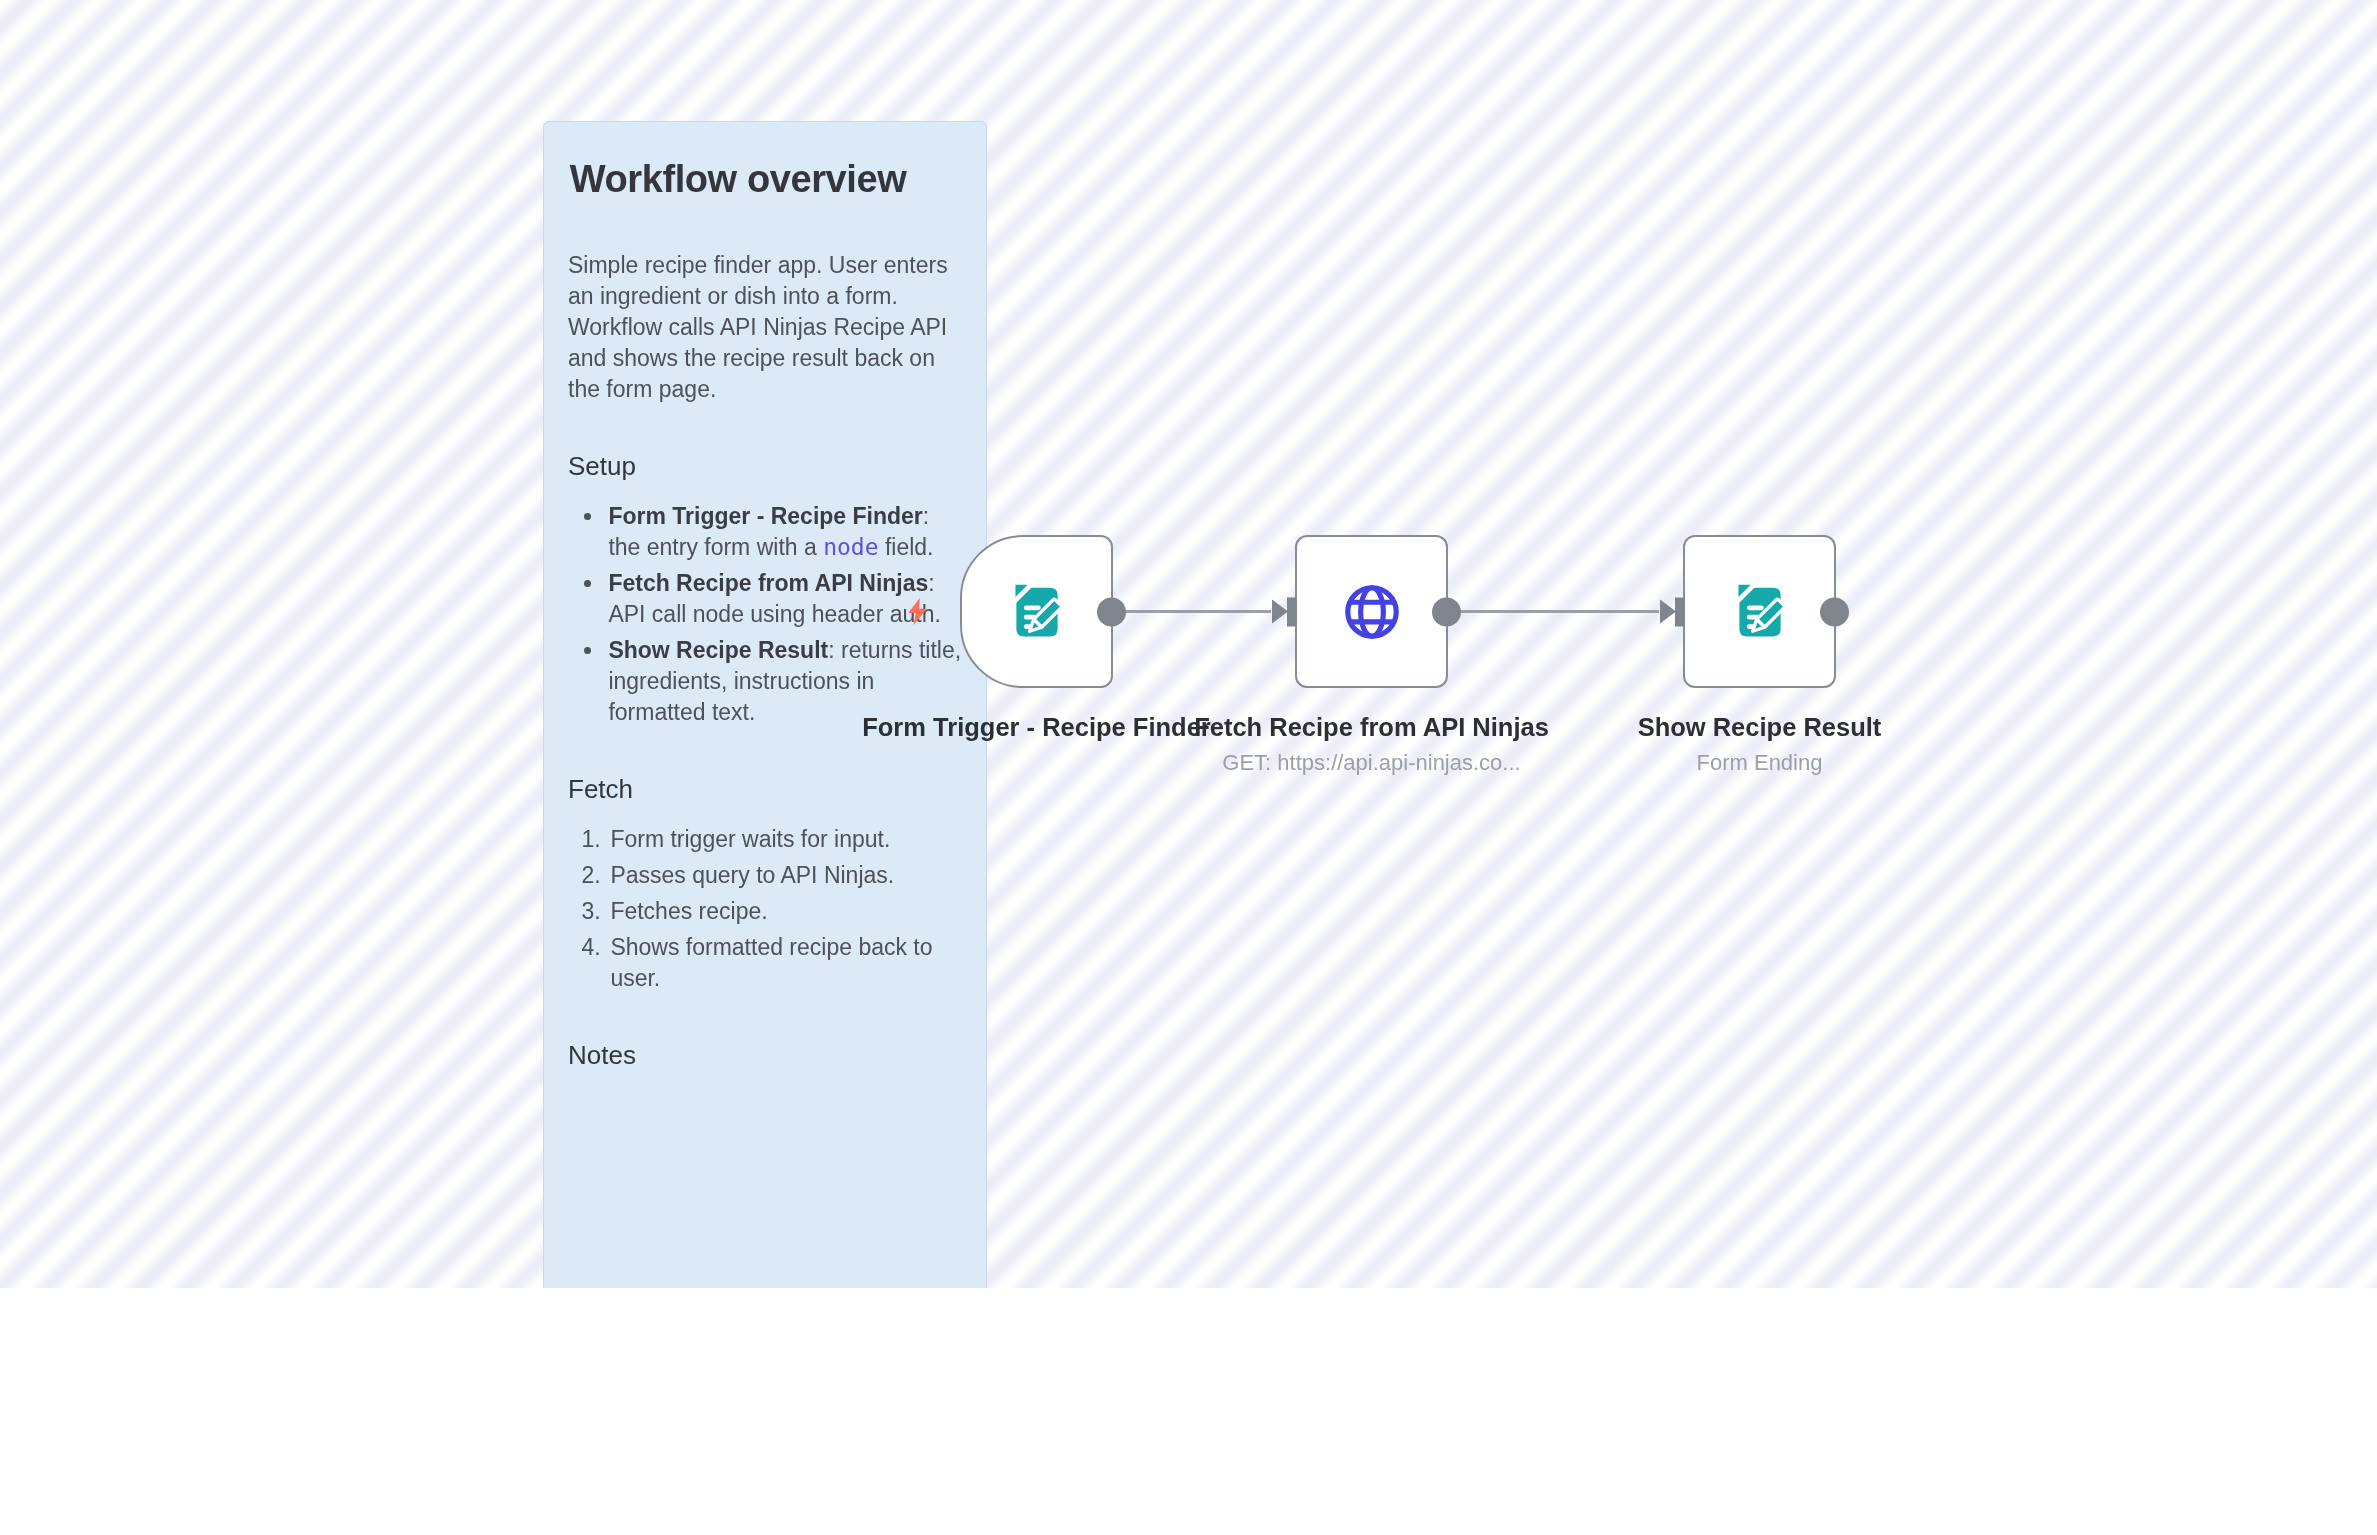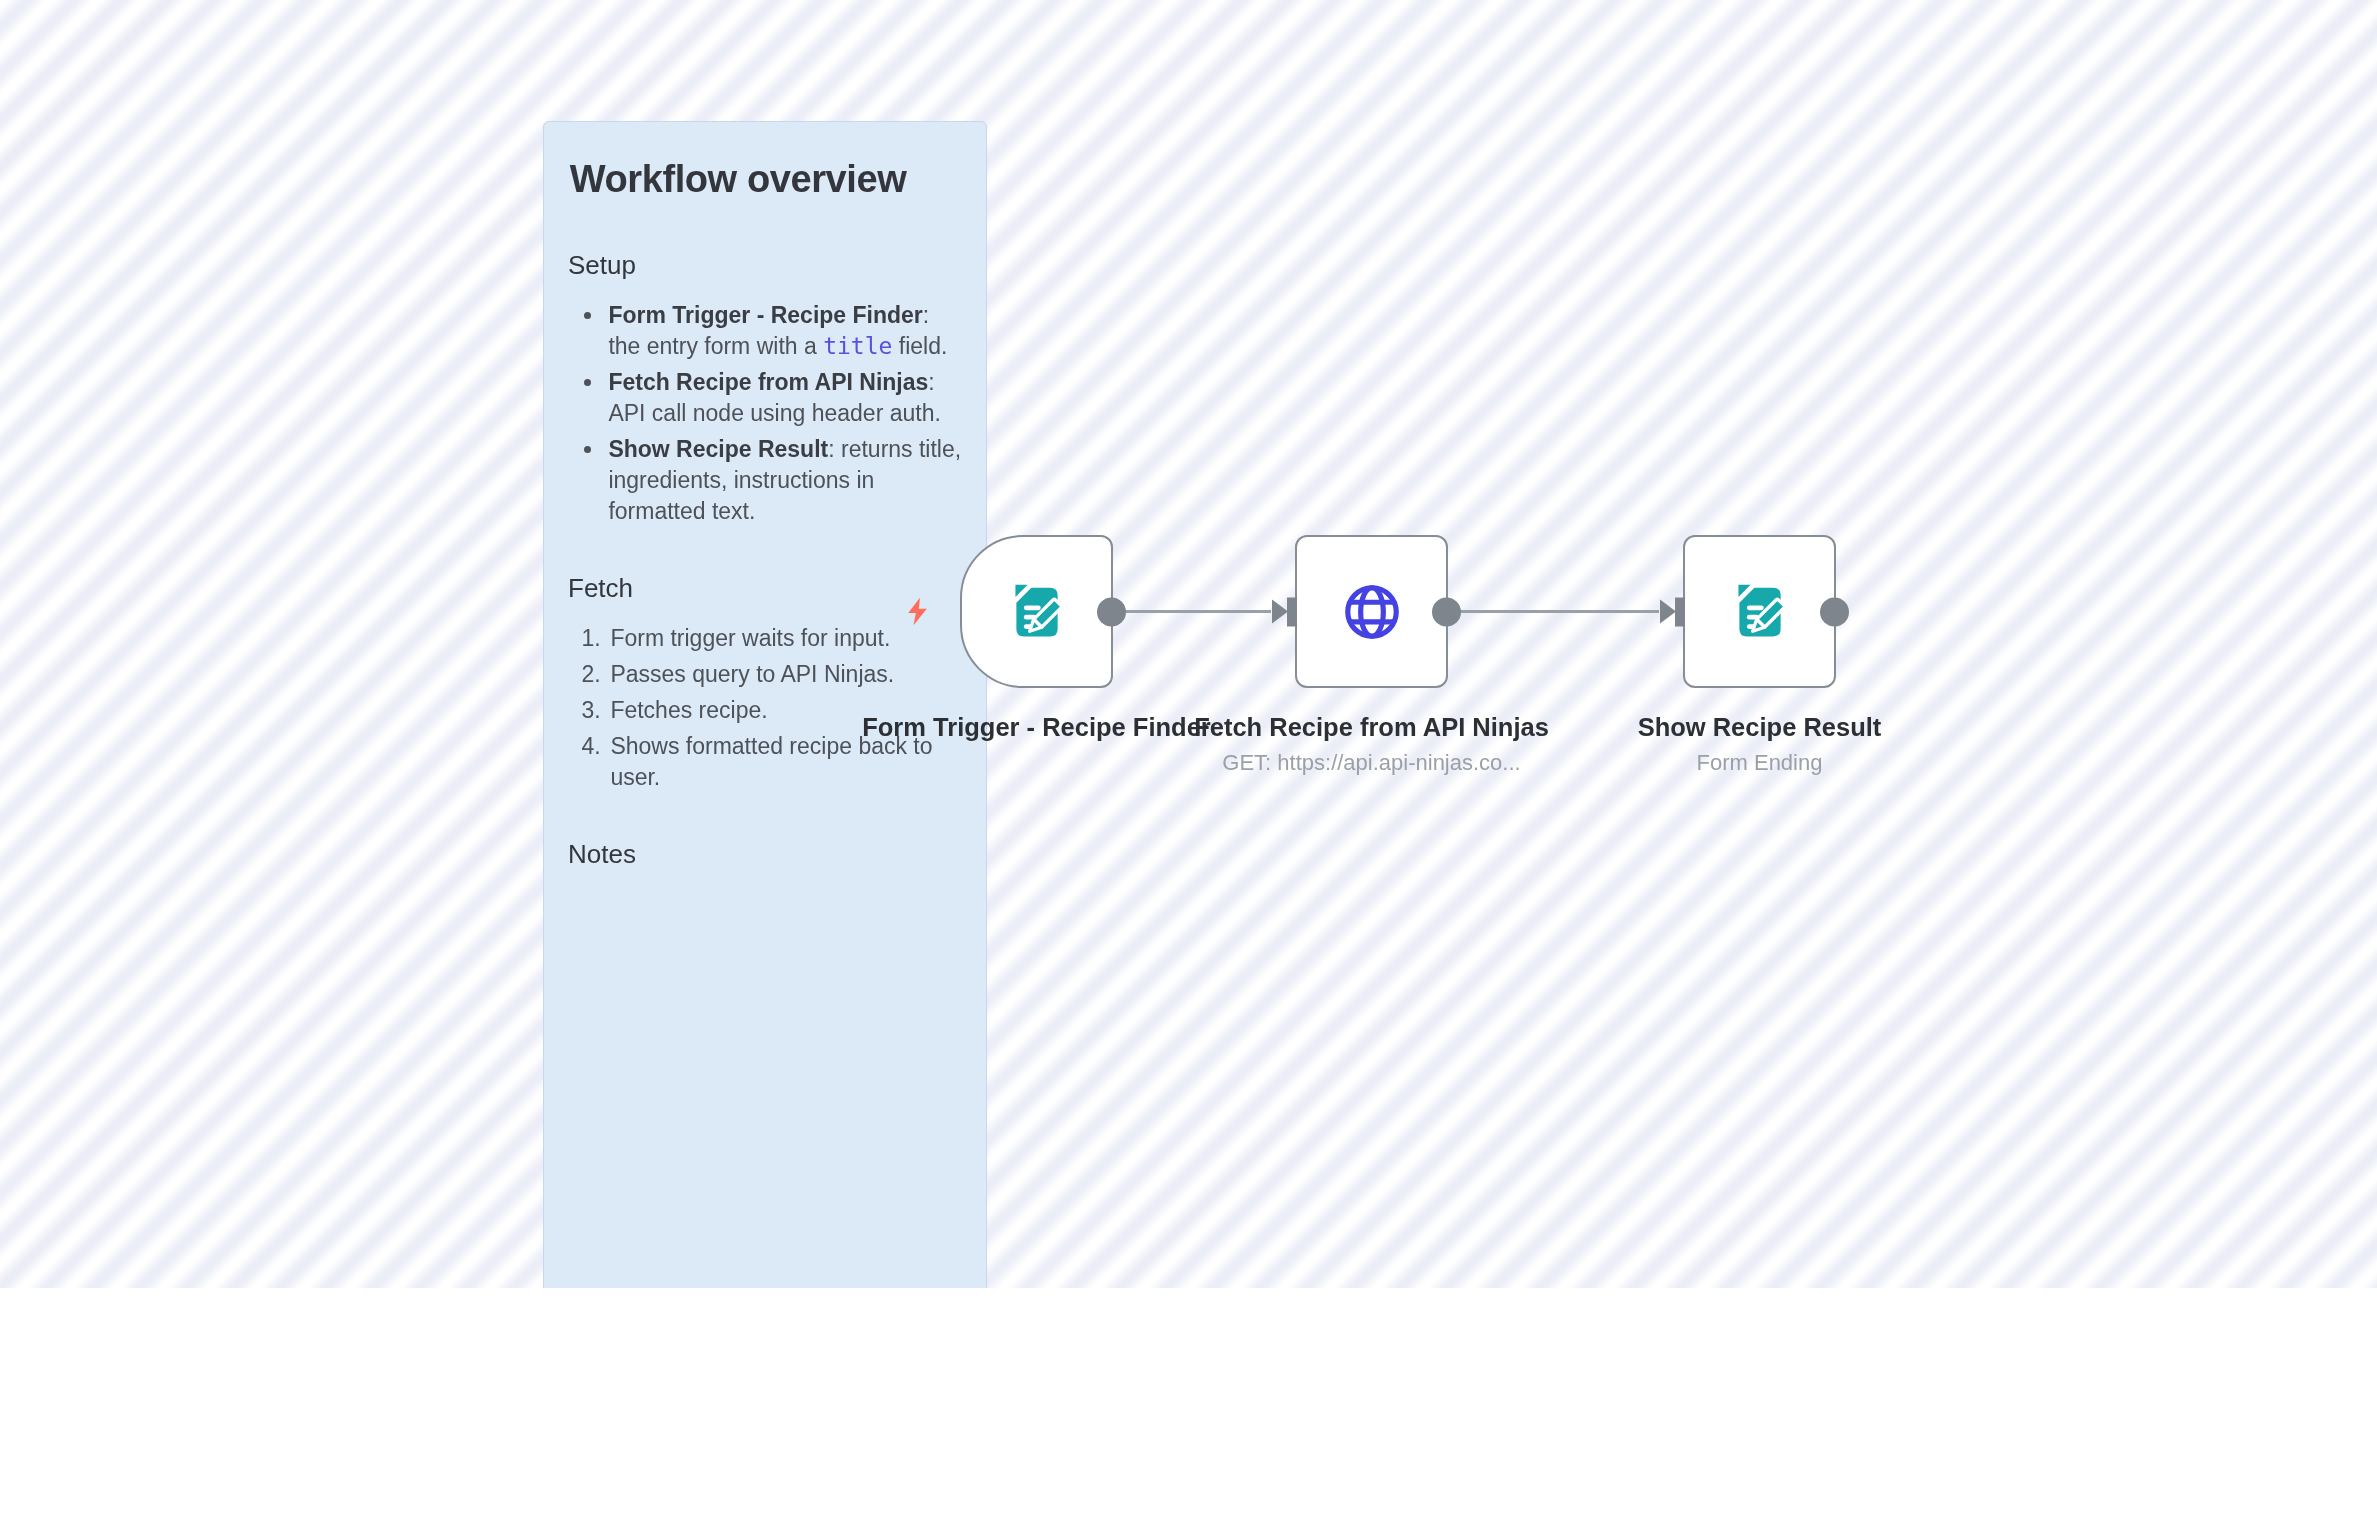--- a/index.html
+++ b/index.html
@@ -82,24 +82,25 @@
   .node-icon { display:block; }
 </style>
 </head>
 <body>
 
 <div class="canvas">
 
   <div class="sticky">
     <h1>Workflow overview</h1>
 
+    <p>Simple recipe finder app. User enters an ingredient or dish into a form. Workflow calls API Ninjas Recipe API and shows the recipe result back on the form page.</p>
 
     <h3>Setup</h3>
     <ul>
-      <li><b>Form Trigger - Recipe Finder</b><span>: the entry form with a </span><code>title</code><span> field.</span></li>
+      <li><b>Form Trigger - Recipe Finder</b><span>: the entry form with a </span><code>node</code><span> field.</span></li>
       <li><b>Fetch Recipe from API Ninjas</b><span>: API call node using header auth.</span></li>
       <li><b>Show Recipe Result</b><span>: returns title, ingredients, instructions in formatted text.</span></li>
     </ul>
 
     <h3>Fetch</h3>
     <ol>
       <li>Form trigger waits for input.</li>
       <li>Passes query to API Ninjas.</li>
       <li>Fetches recipe.</li>
       <li>Shows formatted recipe back to user.</li>

